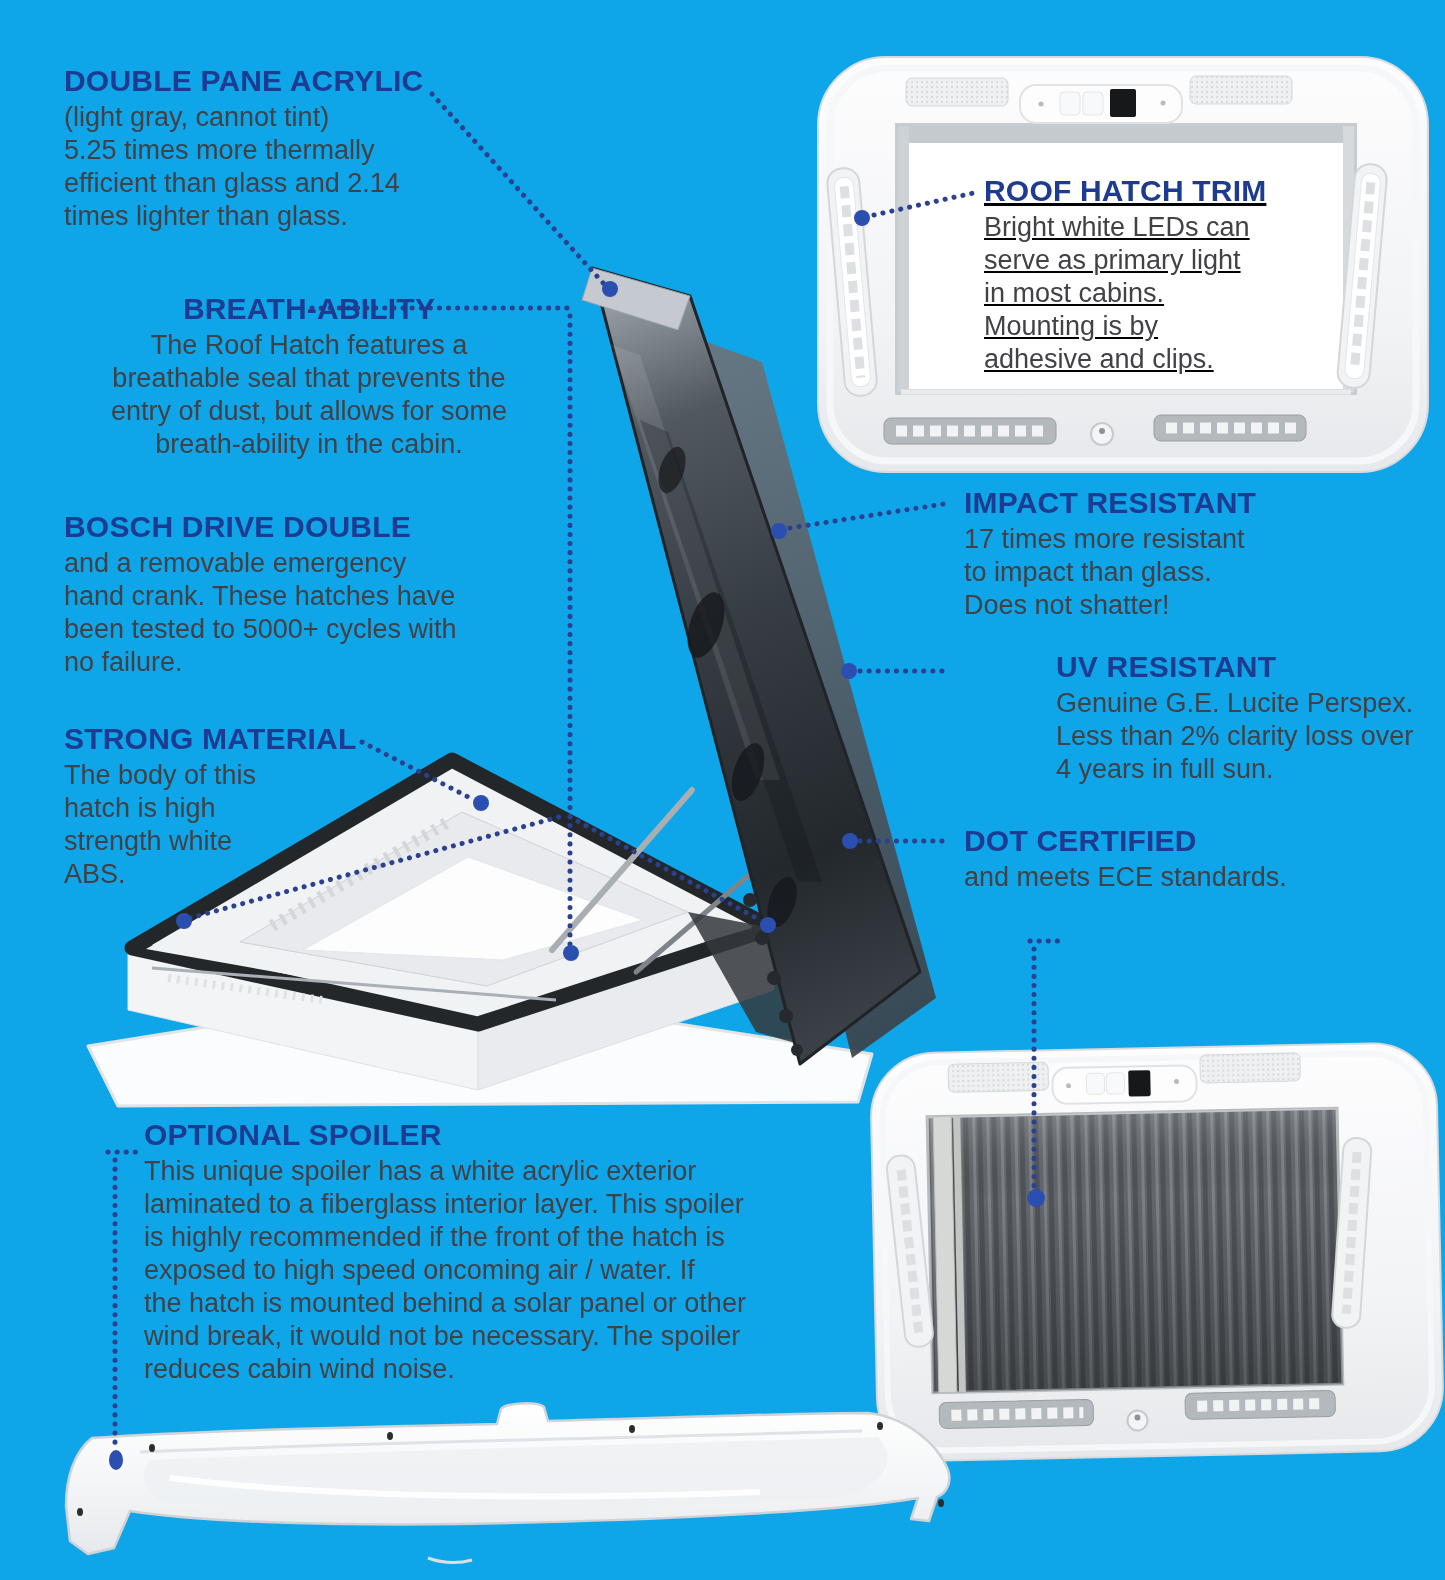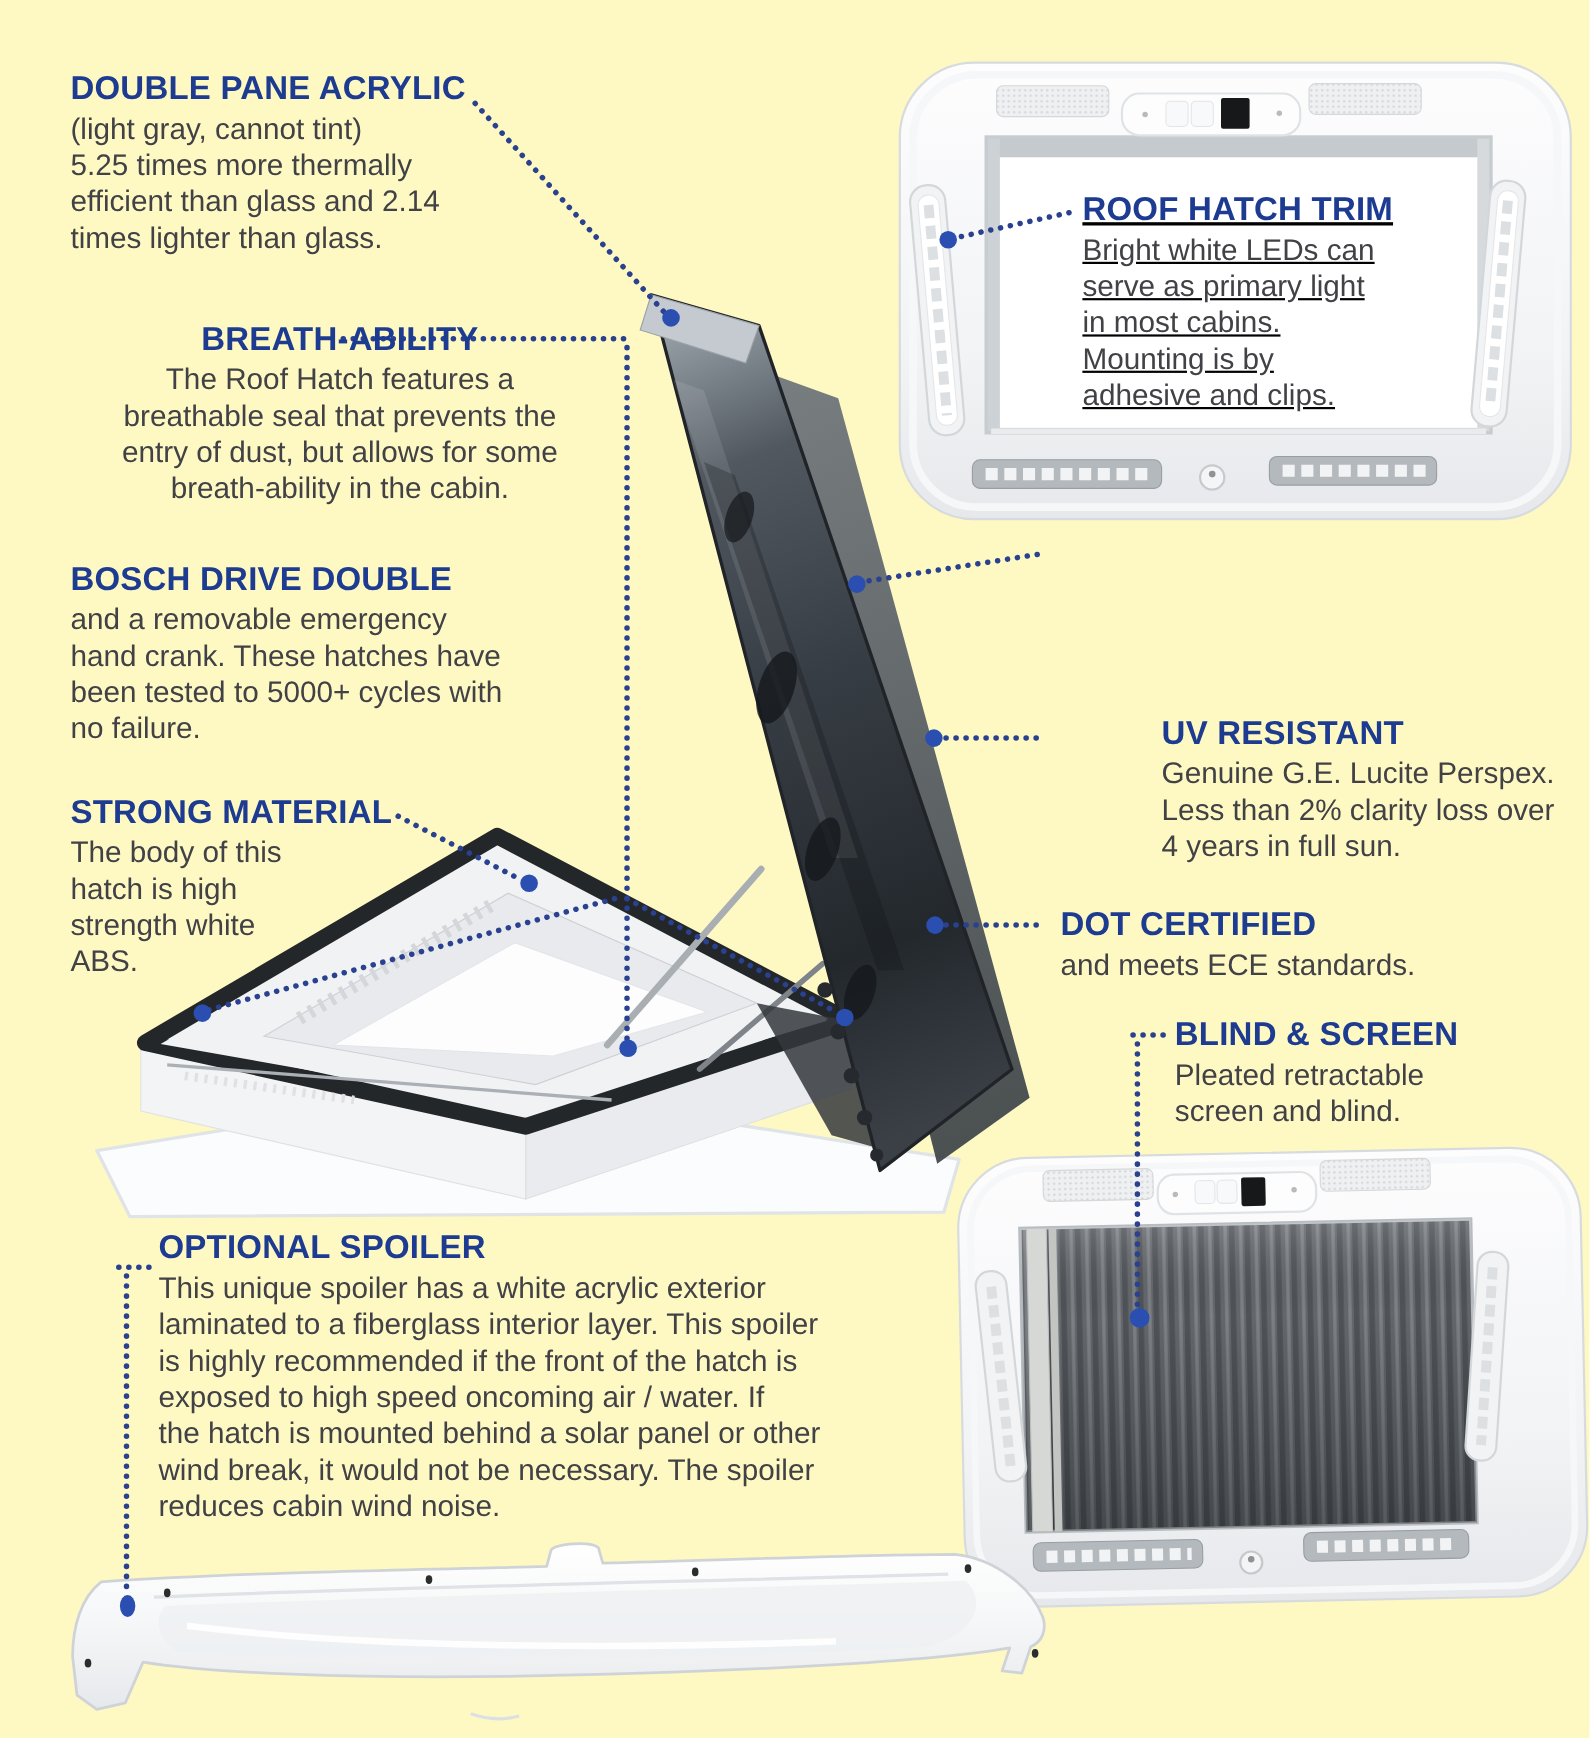--- a/index.html
+++ b/index.html
@@ -3,21 +3,21 @@
 <meta charset="utf-8">
 <style>
   :root{
     --c-heading:#1d3b90;
     --c-body:#414146;
     --c-leader:#29418f;
     --c-dot:#2b4fb0;
   }
   html,body{margin:0;padding:0;background:#ffffff;}
   #canvas{
-    position:relative;width:1445px;height:1580px;background:#fef9c3;overflow:hidden;
+    position:relative;width:1445px;height:1580px;background:#0ea5e9;overflow:hidden;
     font-family:"Liberation Sans",sans-serif;
   }
   #art{position:absolute;left:0;top:0;z-index:0;}
   .note{position:absolute;z-index:2;}
   .note h2{
     margin:0;color:var(--c-heading);
     font:700 30px/34px "Liberation Sans",sans-serif;
     letter-spacing:.2px;white-space:pre;
   }
   .note p{
@@ -306,38 +306,39 @@
 
   <div class="note n-trim">
     <h2>ROOF HATCH TRIM</h2>
     <p>Bright white LEDs can
 serve as primary light
 in most cabins.
 Mounting is by
 adhesive and clips.</p>
   </div>
 
+  <div class="note n-impact">
+    <h2>IMPACT RESISTANT</h2>
+    <p>17 times more resistant
+to impact than glass.
+Does not shatter!</p>
+  </div>
 
   <div class="note n-uv">
     <h2>UV RESISTANT</h2>
     <p>Genuine G.E. Lucite Perspex.
 Less than 2% clarity loss over
 4 years in full sun.</p>
   </div>
 
   <div class="note n-dotcert">
     <h2>DOT CERTIFIED</h2>
     <p>and meets ECE standards.</p>
   </div>
 
-  <div class="note n-blind">
-    <h2>BLIND &amp; SCREEN</h2>
-    <p>Pleated retractable
-screen and blind.</p>
-  </div>
 
   <div class="note n-spoiler">
     <h2>OPTIONAL SPOILER</h2>
     <p>This unique spoiler has a white acrylic exterior
 laminated to a fiberglass interior layer.  This spoiler
 is highly recommended if the front of the hatch is
 exposed to high speed oncoming air / water.  If
 the hatch is mounted behind a solar panel or other
 wind break, it would not be necessary.  The spoiler
 reduces cabin wind noise.</p>

